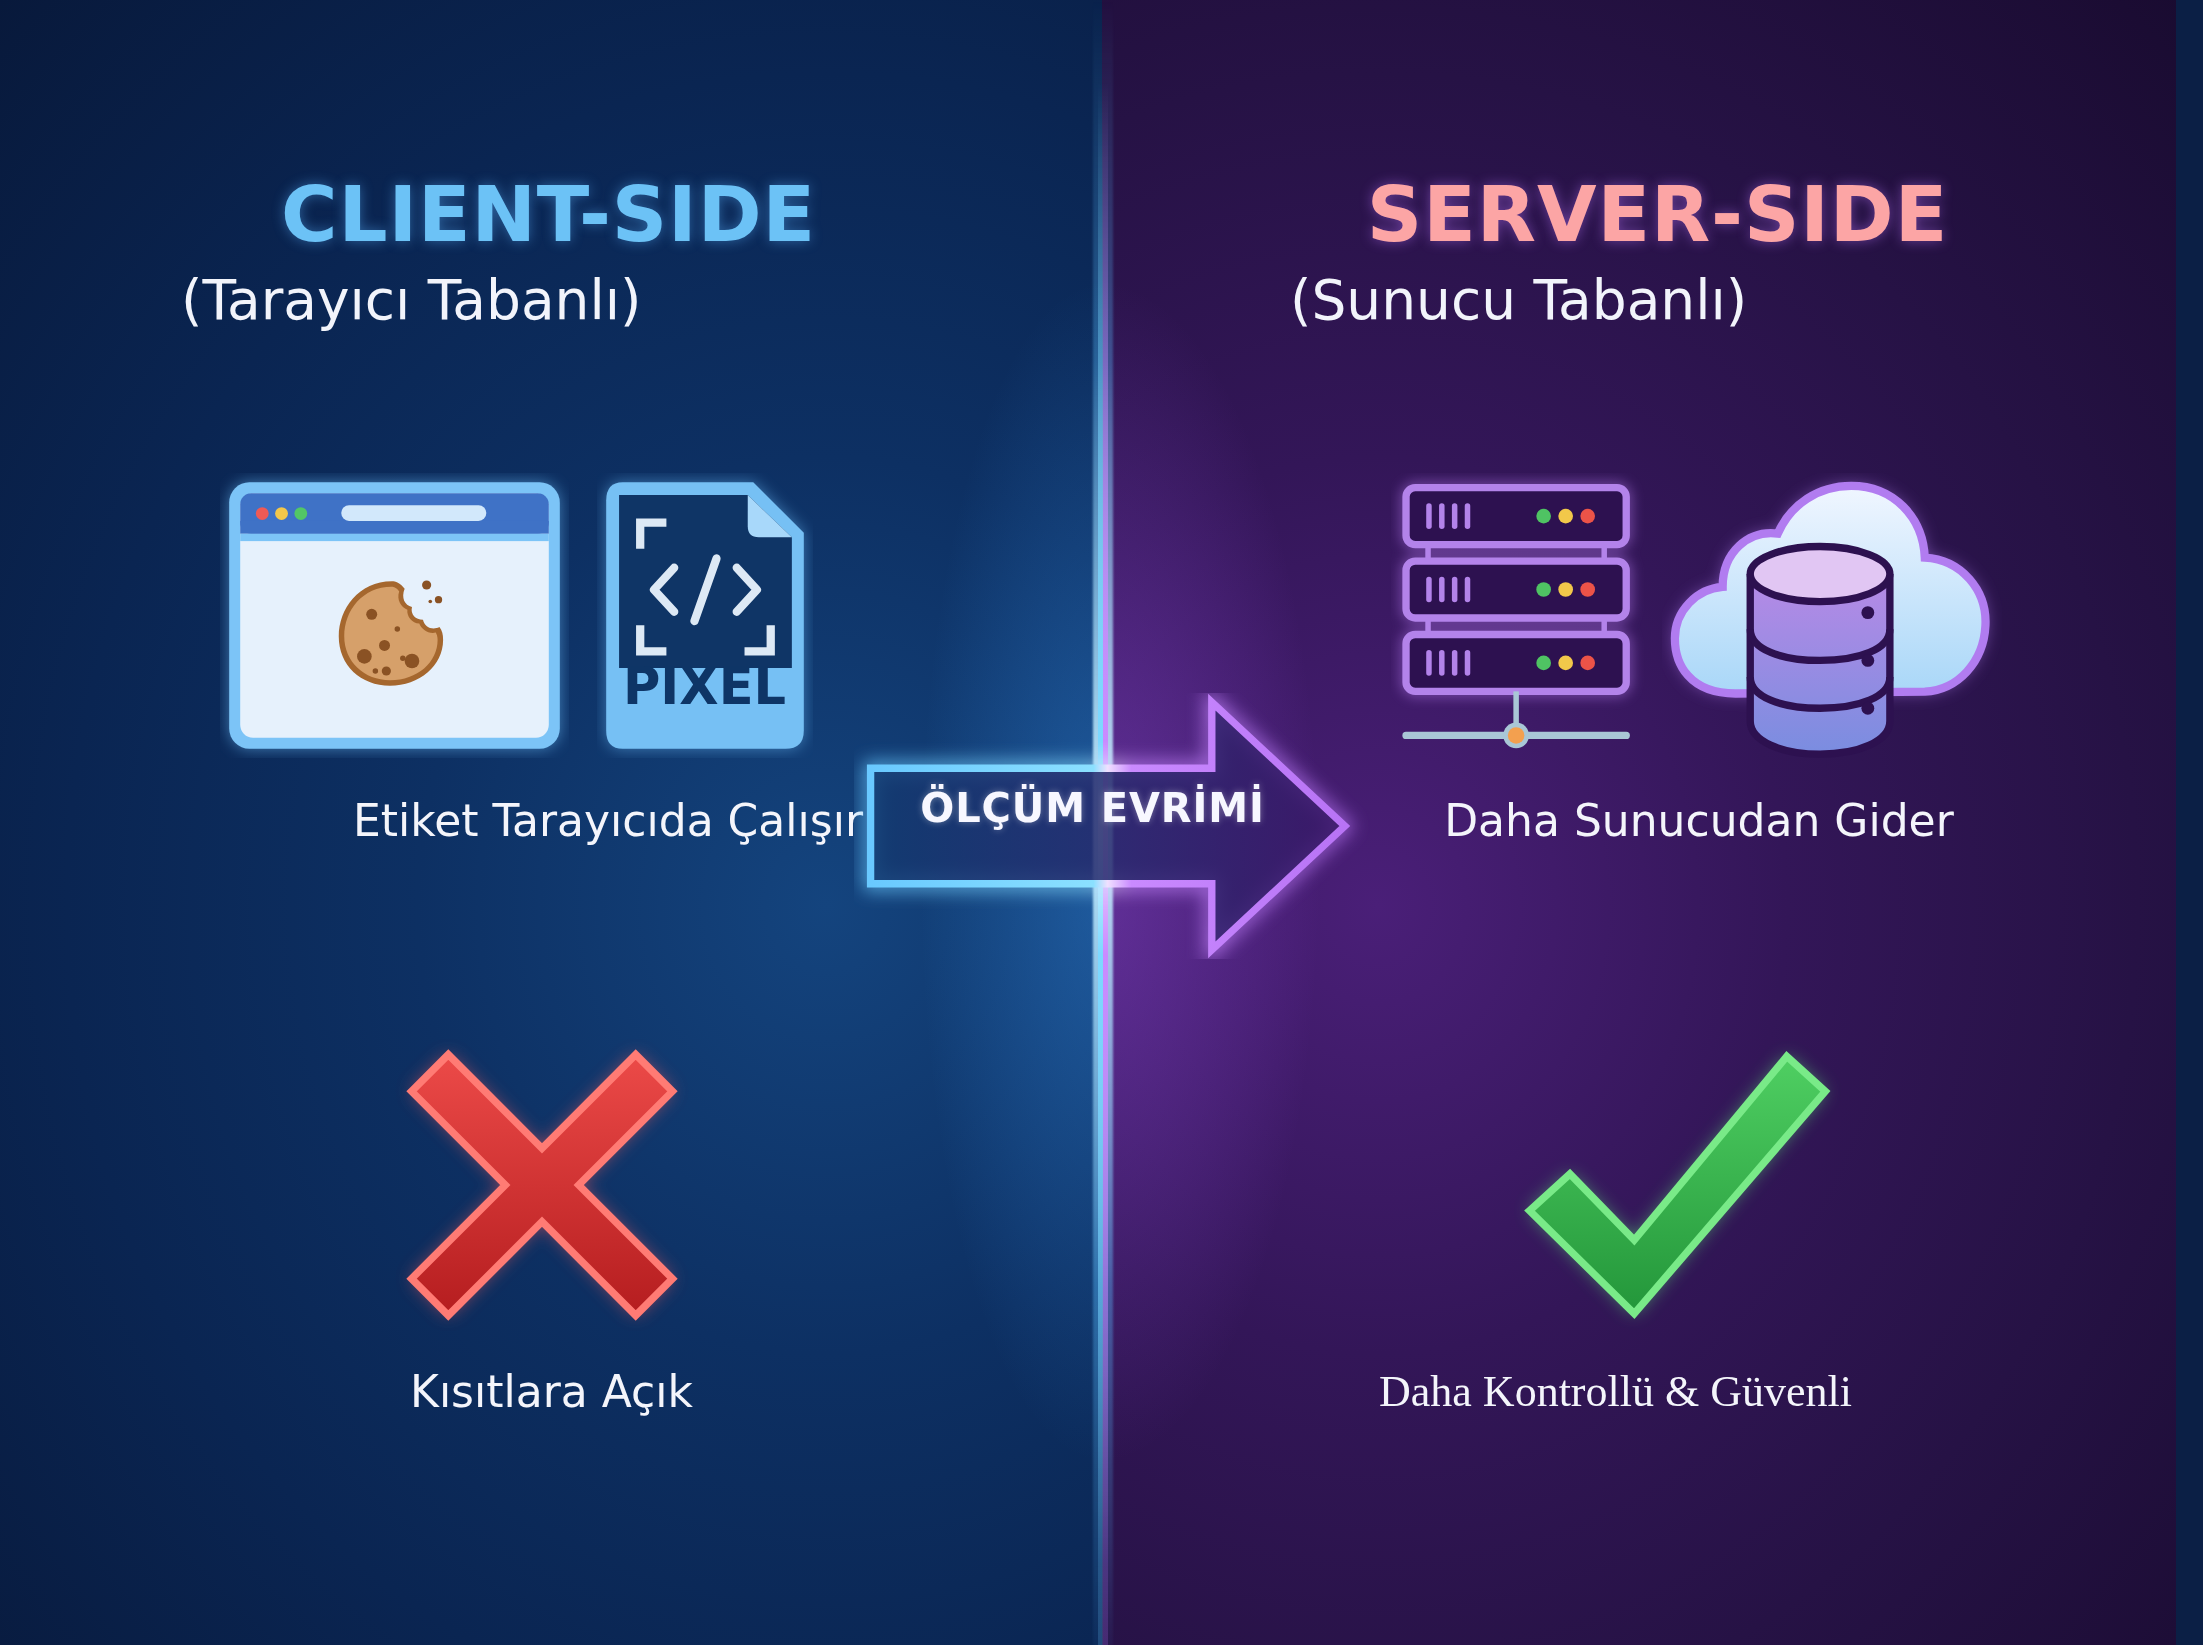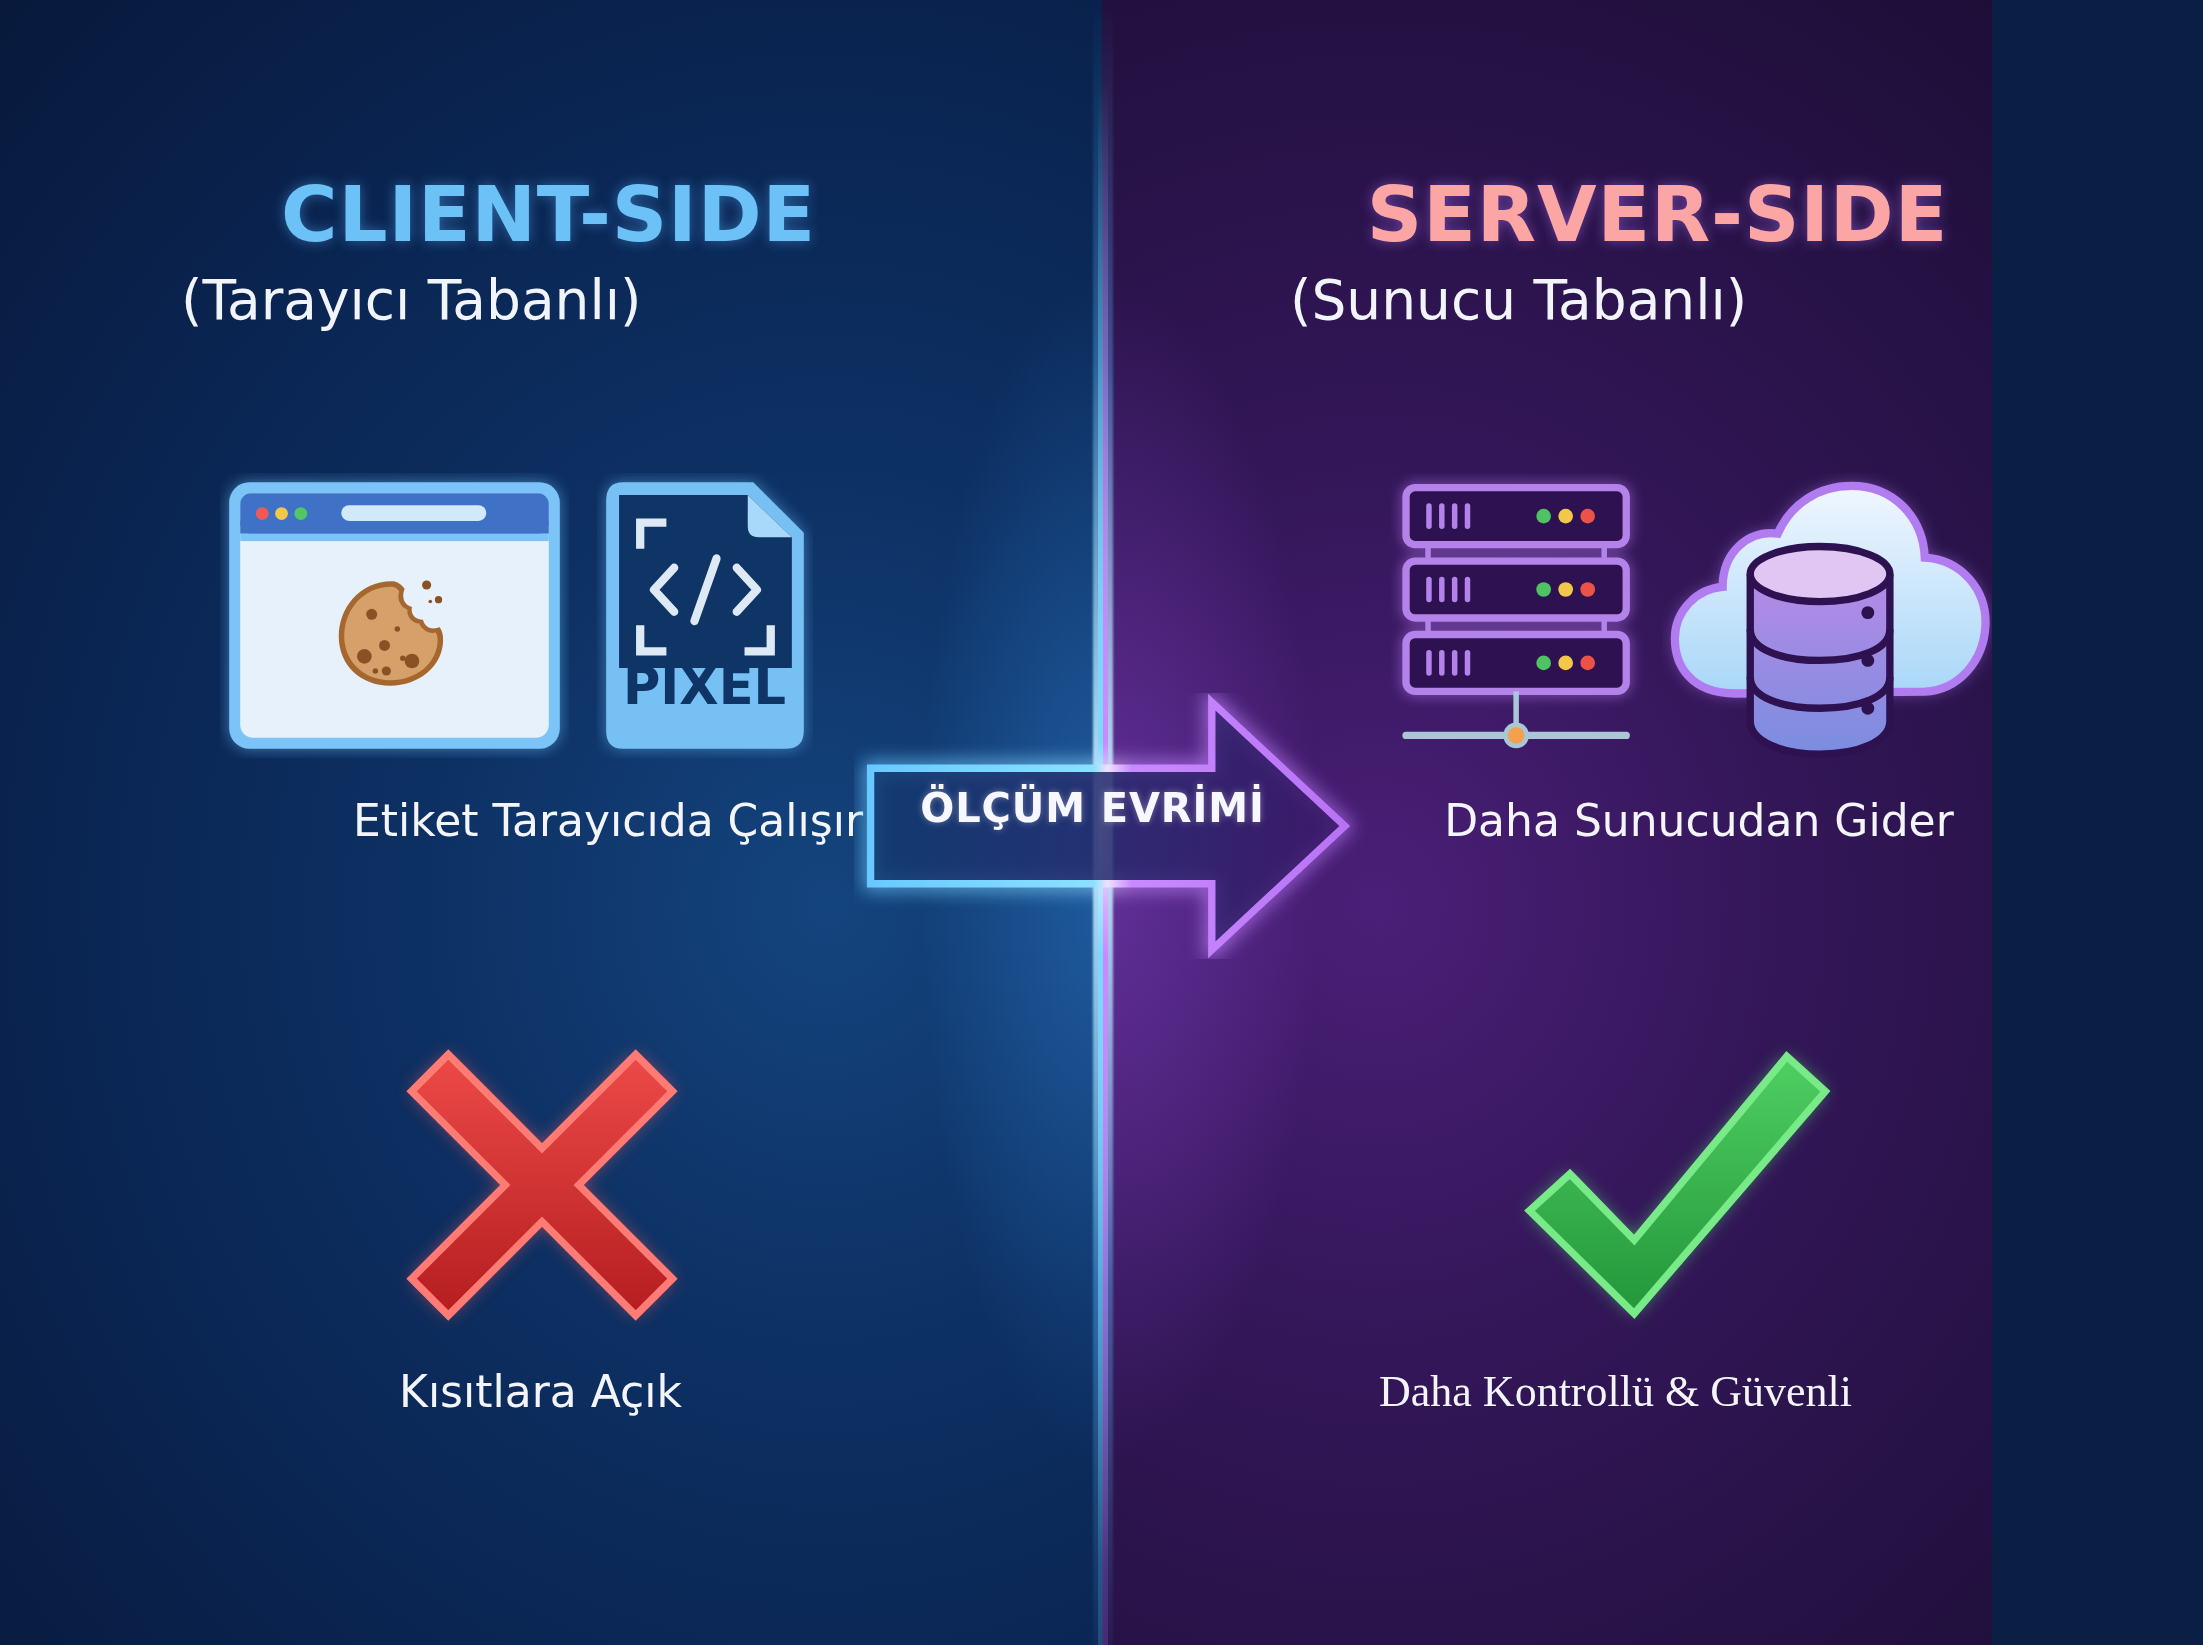--- a/index.html
+++ b/index.html
@@ -1,17 +1,17 @@
 <!DOCTYPE html>
 <html style="font-size:14.7px"><head>
 <meta charset="utf-8">
 <style>
   html, body { margin:0; padding:0; }
   body { width:2204px; height:1646px; overflow:hidden; background:#0b1f45; font-family:"DejaVu Sans", sans-serif; }
-  .stage { position:relative; width:1992px; height:1646px; overflow:hidden; }
+  .stage { position:relative; width:2176px; height:1646px; overflow:hidden; }
   .half { position:absolute; top:0; height:1646px; }
   .half.left { left:0; width:1102px; background: radial-gradient(ellipse at 75% 55%, #14447e 0%, #0d3063 35%, #0a2552 65%, #08193b 100%); }
   .half.right { left:1102px; width:1102px; background: radial-gradient(ellipse at 25% 55%, #4a1f78 0%, #331658 35%, #261245 65%, #190b30 100%); }
   .divider { position:absolute; left:1093px; top:0; width:20px; height:1646px;
     background: linear-gradient(180deg, rgba(80,170,255,0) 0%, rgba(90,190,255,0.35) 22%, rgba(200,240,255,0.95) 50%, rgba(90,190,255,0.4) 78%, rgba(80,170,255,0.05) 100%);
     filter: blur(0.9px); }
   .divider-core-l { position:absolute; left:1098px; top:0; width:4.6px; height:1646px;
     background: linear-gradient(180deg, rgba(110,200,255,0) 5%, #7cd8ff 45%, #e8fbff 50%, #7cd8ff 58%, rgba(110,200,255,0.2) 95%); }
   .divider-core-r { position:absolute; left:1103px; top:0; width:4.6px; height:1646px;
     background: linear-gradient(180deg, rgba(190,110,255,0) 5%, #c98aff 45%, #f4e3ff 50%, #c98aff 58%, rgba(190,110,255,0.2) 95%); }
@@ -21,21 +21,21 @@
   .title { position:absolute; font-family:"DejaVu Sans", sans-serif; font-weight:bold; font-size:77px; letter-spacing:0.9px; text-align:center; width:735px; }
   .title.client { left:181px; top:170px; color:#6cc2f6; text-shadow:0 0 13px rgba(90,180,255,0.45); }
   .title.server { left:1290px; top:170px; color:#fca5a5; text-shadow:0 0 13px rgba(190,120,255,0.45); }
   .subtitle { position:absolute; font-family:"DejaVu Sans", sans-serif; font-size:55px; color:#f2f4fb; width:735px; top:268px; }
   .subtitle.client { left:181px; }
   .subtitle.server { left:1290px; }
 
   .label { position:absolute; font-family:"DejaVu Sans", sans-serif; font-size:44px; color:#f4f5fb; text-align:center; white-space:nowrap; }
   .label.l1 { left:165px; width:698px; top:795px;text-align:right; }
   .label.r1 { left:1350px; width:698px; top:795px; }
-  .label.l2 { left:173px; width:735px; top:1366px; }
+  .label.l2 { left:184px; width:735px; top:1366px; }
   .label.r2 { left:1248px; width:735px; top:1366px;font-family:Liberation Serif, serif; }
 
   .arrow-wrap { position:absolute; left:854px; top:693px; width:523px; height:266px; }
   .arrow-text { position:absolute; left:55px; top:92px; width:367px; text-align:center; font-family:"DejaVu Sans", sans-serif; font-weight:bold; font-size:40px; color:#f7f7ff; letter-spacing:0.9px; text-shadow:0 0 7.3px rgba(255,255,255,0.35); }
 
   .icon { position:absolute; }
 </style>
 </head>
 <body>
 

